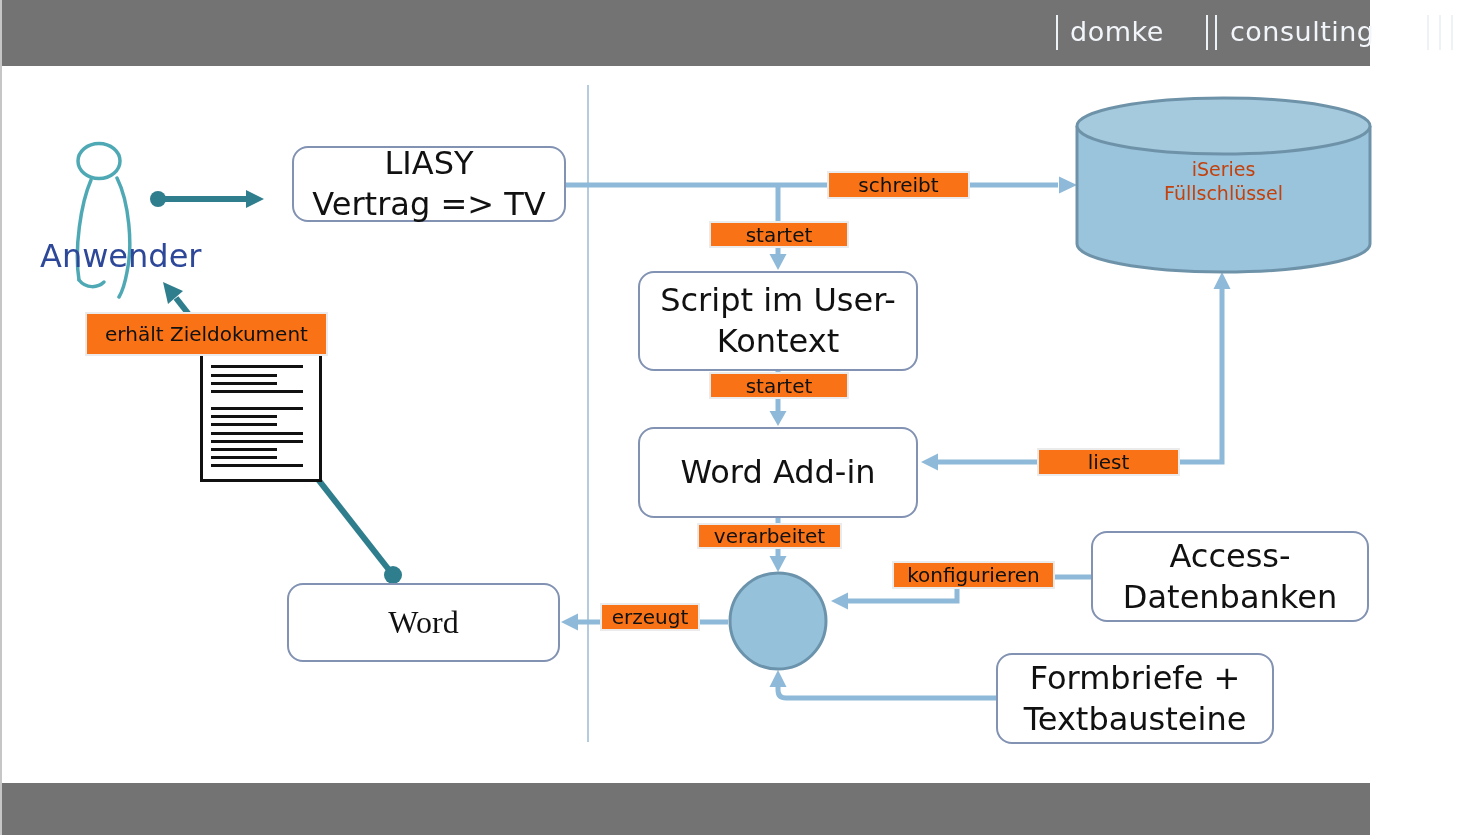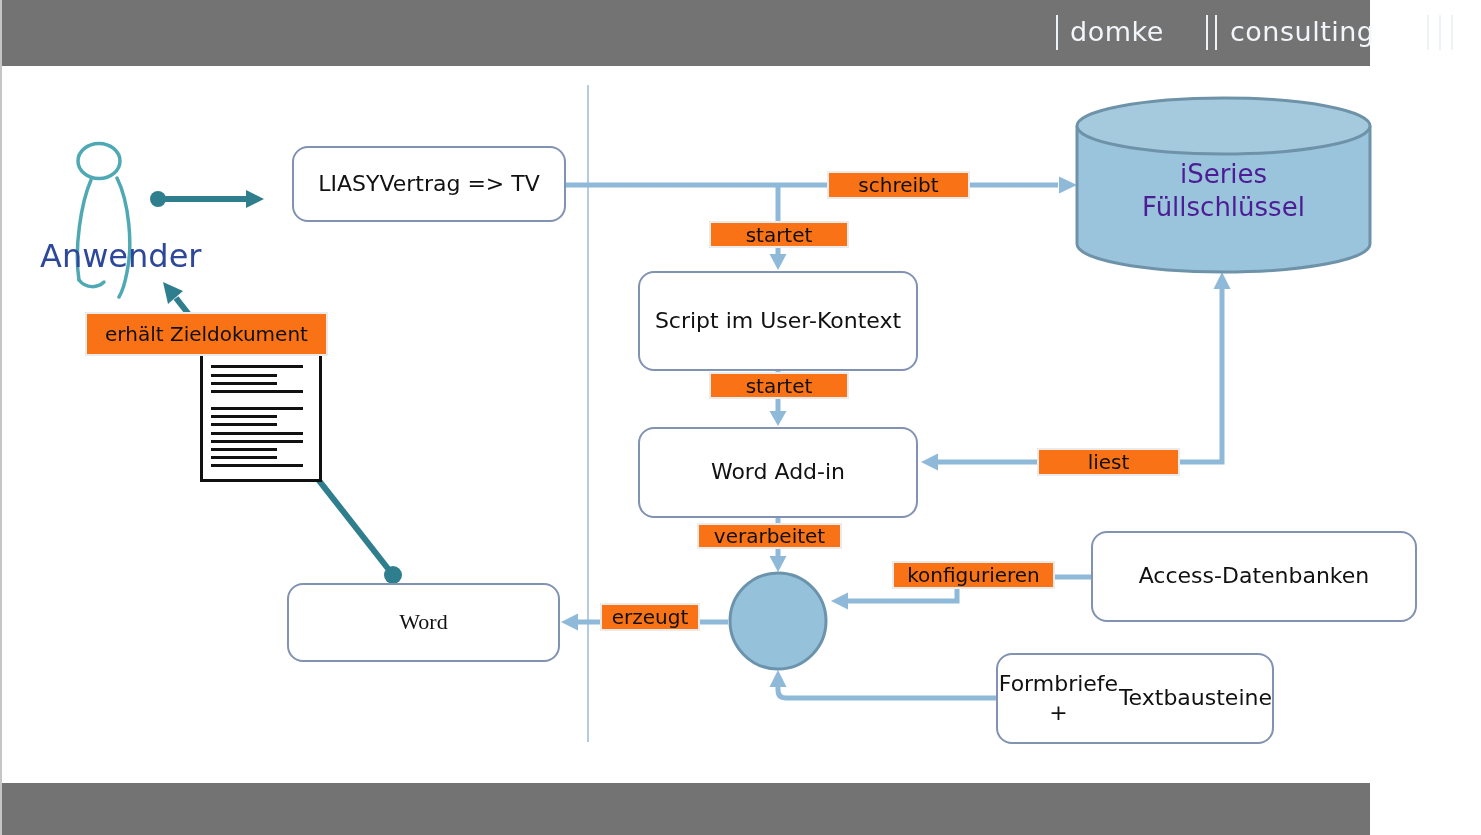--- a/index.html
+++ b/index.html
@@ -44,29 +44,29 @@
 
   
   #wires { position: absolute; left: 0; top: 0; z-index: 1; }
 
   
   .node {
     position: absolute; z-index: 2;
     background: #ffffff;
     border: 2.5px solid #8292b2;
     border-radius: 16px;
-    display: flex; flex-direction: row;
+    display: flex; flex-direction: column;
     align-items: center; justify-content: center;
-    font-size: 22px; color: #111111; line-height: 1.28;
+    font-size: 32px; color: #111111; line-height: 1.28;
     text-align: center;
   }
   #node-liasy      { left: 292px;  top: 146px; width: 274px; height: 76px; }
   #node-script     { left: 638px;  top: 271px; width: 280px; height: 100px; }
   #node-wordaddin  { left: 638px;  top: 427px; width: 280px; height: 91px; }
-  #node-access     { left: 1091px; top: 531px; width: 326px; height: 91px; }
+  #node-access     { left: 1091px; top: 531px; width: 278px; height: 91px; }
   #node-formbriefe { left: 996px;  top: 653px; width: 278px; height: 91px; }
   #node-word       { left: 287px;  top: 583px; width: 273px; height: 79px; font-family: Liberation Serif, serif; }
 
   
   .edge-label {
     position: absolute; z-index: 3;
     background: #f97316;
     border: 2px solid #ebebeb;
     display: flex; align-items: center; justify-content: center;
     font-size: 20px; color: #111111; white-space: nowrap;
@@ -76,21 +76,21 @@
   #label-startet2      { left: 709px;  top: 372px; width: 140px; height: 27px; }
   #label-liest         { left: 1037px; top: 448px; width: 143px; height: 28px; }
   #label-verarbeitet   { left: 697px;  top: 523px; width: 145px; height: 26px; }
   #label-konfigurieren { left: 892px;  top: 561px; width: 163px; height: 28px; }
   #label-erzeugt       { left: 600px;  top: 603px; width: 100px; height: 28px; }
   #label-erhalt        { left: 85px;   top: 312px; width: 243px; height: 44px; }
 
   
   #cylinder-caption {
     position: absolute; left: 1077px; top: 158px; width: 293px; z-index: 2;
-    color: #4c1d95; font-size: 26px; line-height: 1.25; text-align: center;
+    color: #c2410c; font-size: 19px; line-height: 1.25; text-align: center;
   }
 
   
   #anwender-caption {
     position: absolute; left: 40px; top: 237px; width: 150px; z-index: 2;
     color: #2e4899; font-size: 32px; text-align: center;
   }
 
   
   #document-icon {

